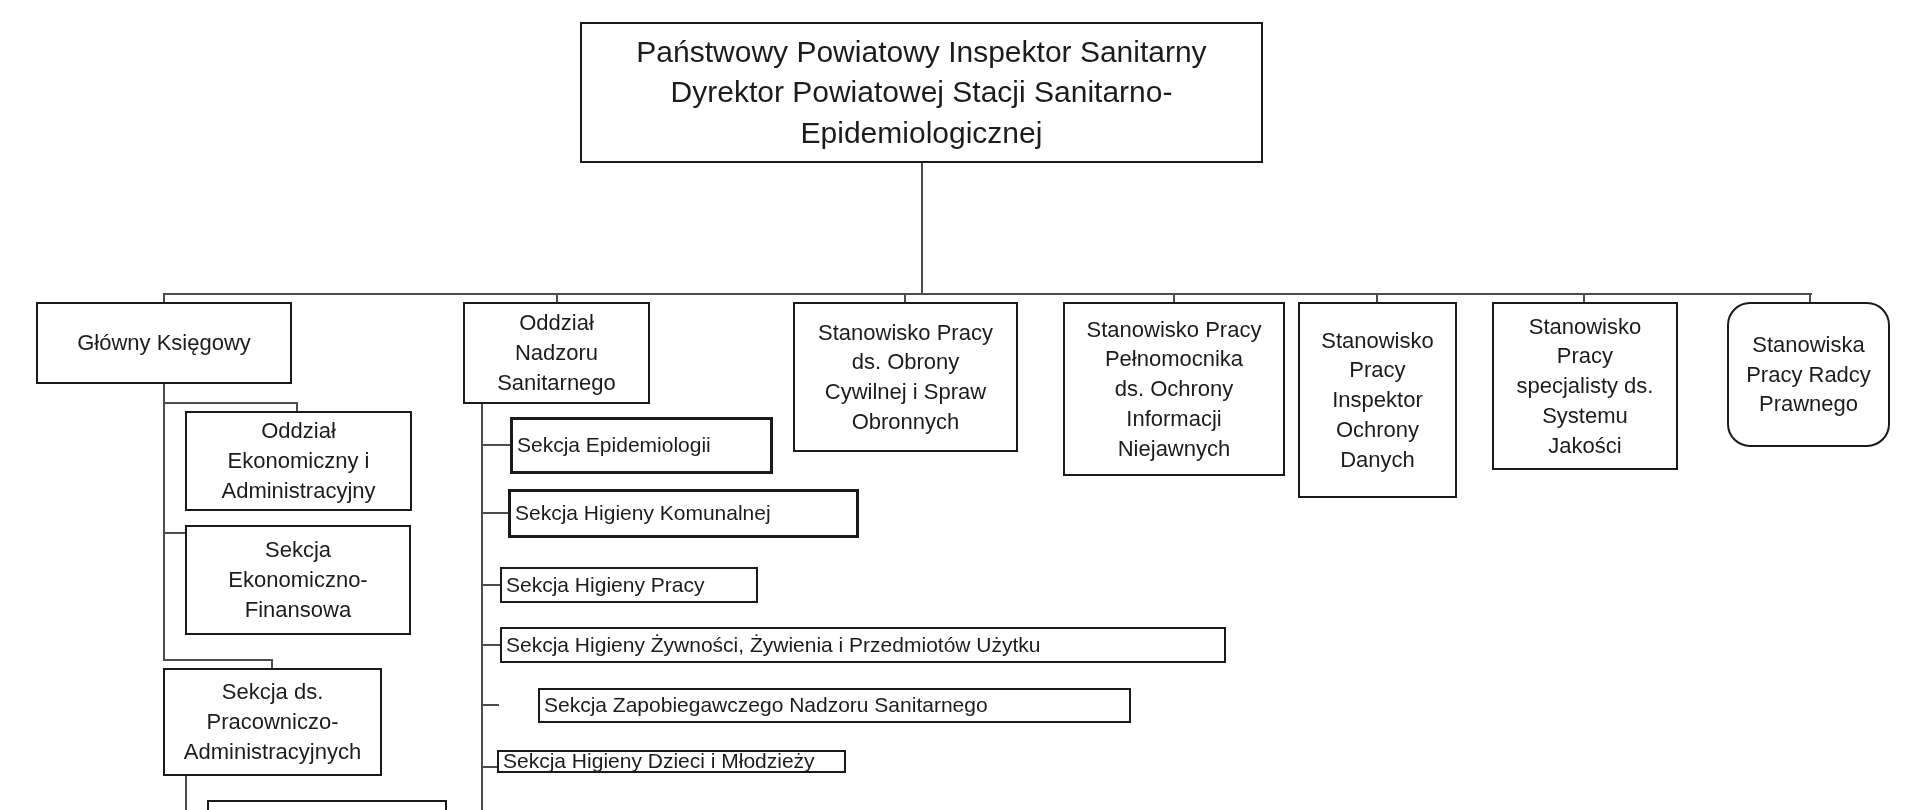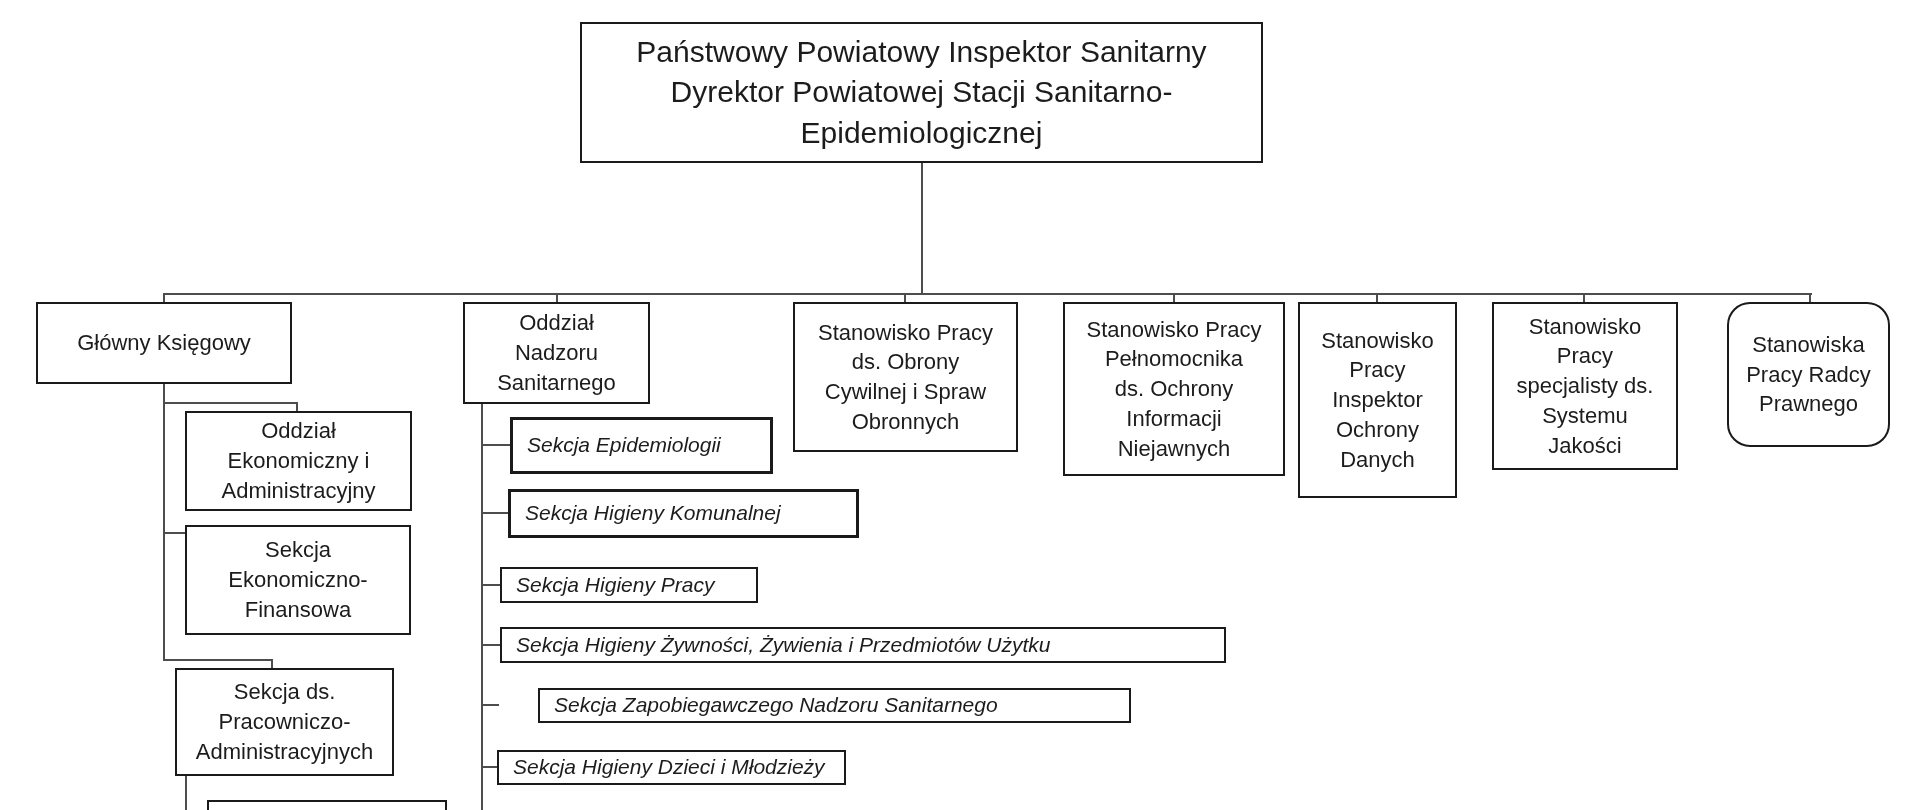--- a/index.html
+++ b/index.html
@@ -22,23 +22,22 @@
     text-align:center;
     white-space:pre-line;
     font-size:22px;
     line-height:1.35;
   }
   .node.title{font-size:30px;}
   .node.la{
     justify-content:flex-start;
     text-align:left;
     white-space:nowrap;
-    padding-left:14px;
+    padding-left:4px;
     font-size:21px;
-    font-style:italic;
   }
   .node.thick{border-width:3px;}
   .ln{position:absolute;background:#4d4d4d;}
   .ln.v{width:2px;}
   .ln.h{height:2px;}
 </style>
 </head>
 <body>
 
 <div id="canvas">
@@ -108,31 +107,31 @@
 Prawnego</div>
 
   <div class="node" style="left:185px;top:411px;width:227px;height:100px;">Oddział
 Ekonomiczny i
 Administracyjny</div>
 
   <div class="node" style="left:185px;top:525px;width:226px;height:110px;">Sekcja
 Ekonomiczno-
 Finansowa</div>
 
-  <div class="node" style="left:175px;top:668px;width:219px;height:108px;">Sekcja ds.
+  <div class="node" style="left:163px;top:668px;width:219px;height:108px;">Sekcja ds.
 Pracowniczo-
 Administracyjnych</div>
 
   <div class="node" style="left:207px;top:800px;width:240px;height:40px;"></div>
 
   <div class="node la thick" style="left:510px;top:417px;width:263px;height:57px;">Sekcja Epidemiologii</div>
 
   <div class="node la" style="left:500px;top:567px;width:258px;height:36px;">Sekcja Higieny Pracy</div>
 
   <div class="node la thick" style="left:508px;top:489px;width:351px;height:49px;">Sekcja Higieny Komunalnej</div>
 
   <div class="node la" style="left:500px;top:627px;width:726px;height:36px;">Sekcja Higieny Żywności, Żywienia i Przedmiotów Użytku</div>
 
   <div class="node la" style="left:497px;top:688px;width:593px;height:35px;margin-left:41px;">Sekcja Zapobiegawczego Nadzoru Sanitarnego</div>
 
-  <div class="node la" style="left:497px;top:750px;width:349px;height:35px;">Sekcja Higieny Dzieci i Młodzieży</div>
+  <div class="node la" style="left:497px;top:750px;width:349px;height:23px;">Sekcja Higieny Dzieci i Młodzieży</div>
 
 </div>
 
 </body></html>

